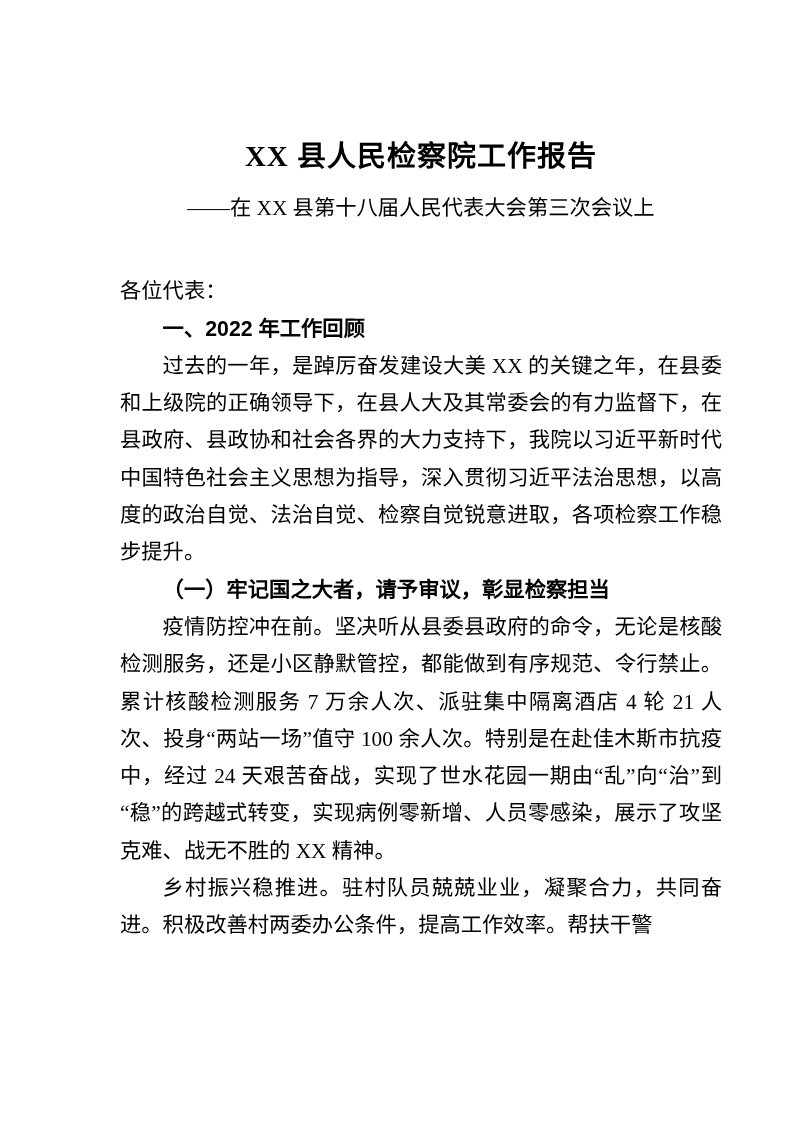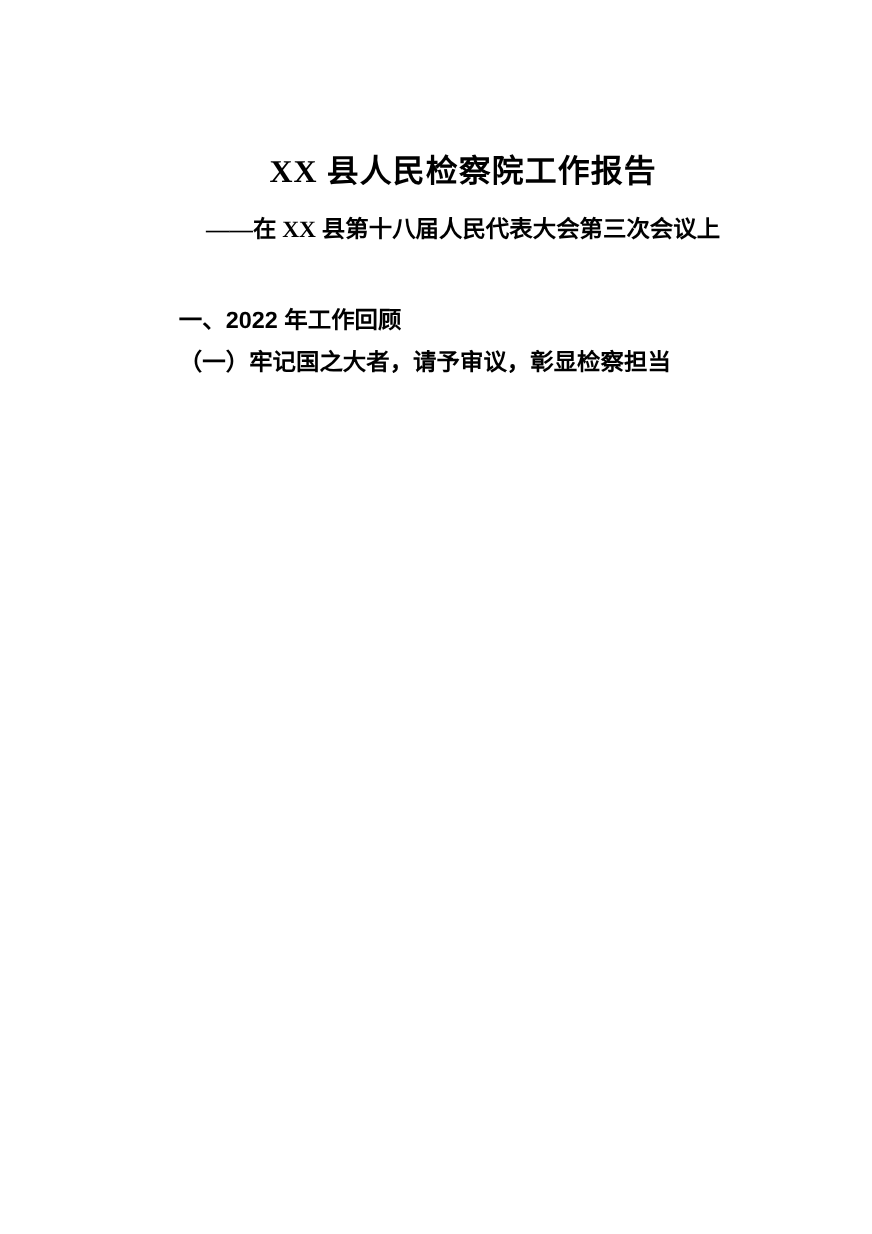--- a/index.html
+++ b/index.html
@@ -22,21 +22,21 @@
     margin: 0;
     font-family: "Liberation Serif", "DejaVu Serif", serif;
     font-weight: bold;
     font-size: 29px;
     line-height: 44px;
     text-align: center;
     letter-spacing: 1px;
   }
   .doc-subtitle {
     margin: 12px 0 0 0;
-    font-weight: bold;
+    font-weight: normal;
     font-size: 21.3px;
     line-height: 37.3px;
     text-align: center;
     font-family: "Liberation Serif", "DejaVu Serif", serif;
   }
   .blank-line {
     height: 46px;
   }
   .body-text p,
   .body-text h3,
@@ -67,24 +67,28 @@
 <div class="page">
 
   <h1 class="doc-title">XX 县人民检察院工作报告</h1>
 
   <h2 class="doc-subtitle">——在 XX 县第十八届人民代表大会第三次会议上</h2>
 
   <div class="blank-line"></div>
 
   <div class="body-text">
 
+    <p class="salutation">各位代表：</p>
 
 
     <h3 class="heading-1">一、2022 年工作回顾</h3>
 
+    <p>过去的一年，是踔厉奋发建设大美 XX 的关键之年，在县委和上级院的正确领导下，在县人大及其常委会的有力监督下，在县政府、县政协和社会各界的大力支持下，我院以习近平新时代中国特色社会主义思想为指导，深入贯彻习近平法治思想，以高度的政治自觉、法治自觉、检察自觉锐意进取，各项检察工作稳步提升。</p>
 
     <h4 class="heading-2">（一）牢记国之大者，请予审议，彰显检察担当</h4>
 
+    <p>疫情防控冲在前。坚决听从县委县政府的命令，无论是核酸检测服务，还是小区静默管控，都能做到有序规范、令行禁止。累计核酸检测服务 7 万余人次、派驻集中隔离酒店 4 轮 21 人次、投身“两站一场”值守 100 余人次。特别是在赴佳木斯市抗疫中，经过 24 天艰苦奋战，实现了世水花园一期由“乱”向“治”到“稳”的跨越式转变，实现病例零新增、人员零感染，展示了攻坚克难、战无不胜的 XX 精神。</p>
 
+    <p>乡村振兴稳推进。驻村队员兢兢业业，凝聚合力，共同奋进。积极改善村两委办公条件，提高工作效率。帮扶干警</p>
 
   </div>
 
 </div>
 
 </body></html>

